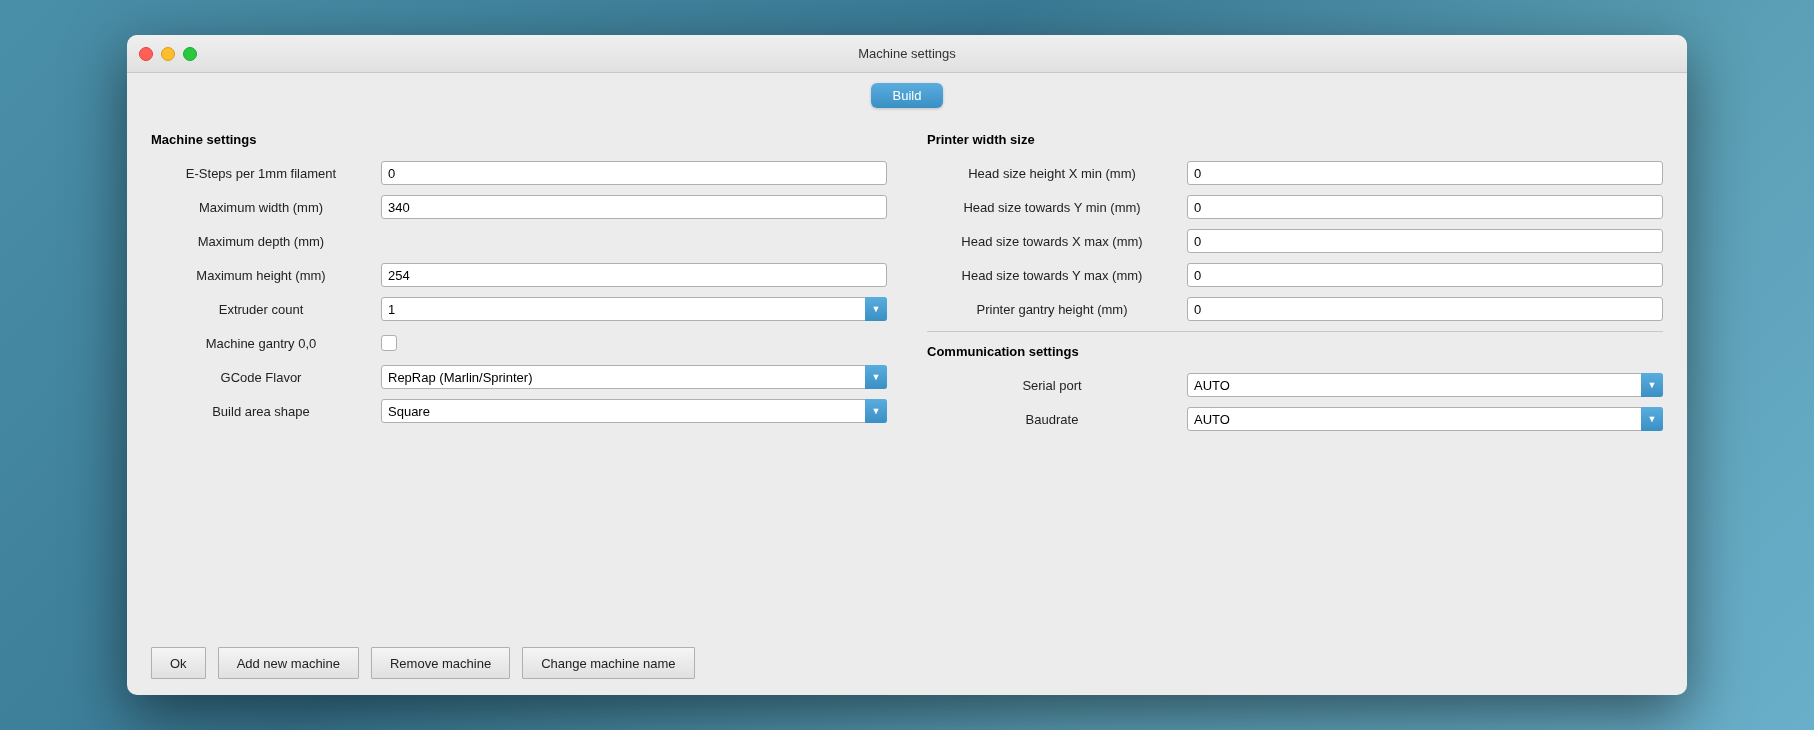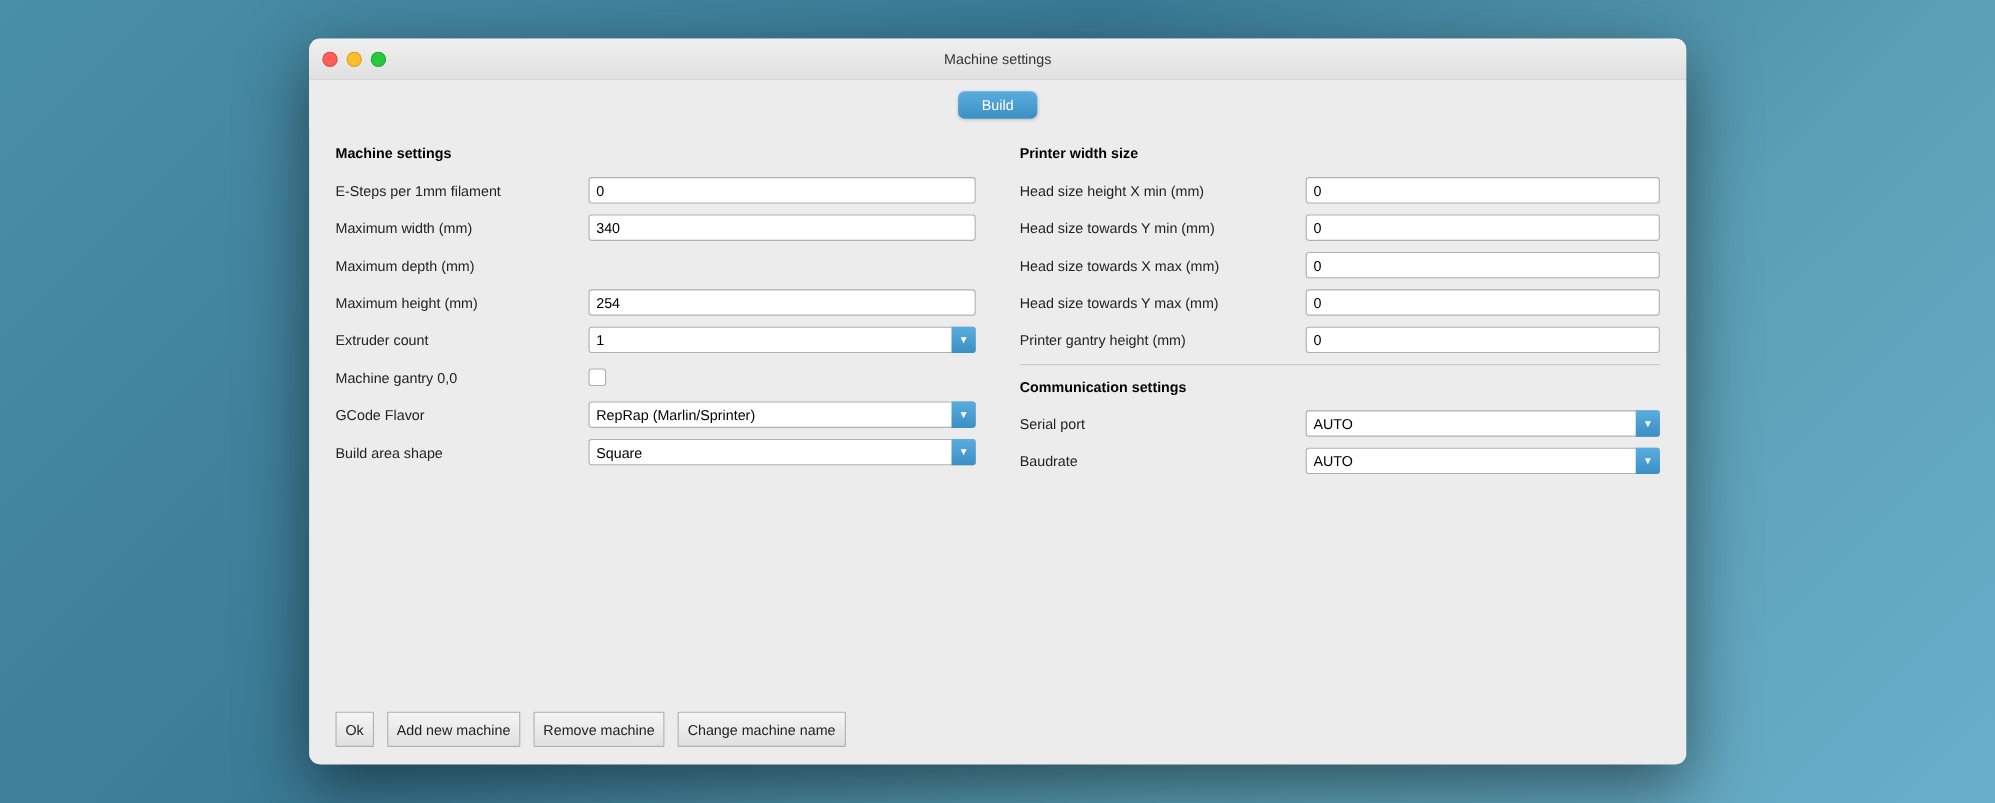--- a/index.html
+++ b/index.html
@@ -9,21 +9,21 @@
       height: 730px;
       background: linear-gradient(135deg, #4a8fa8 0%, #3a7a95 40%, #5a9fb5 70%, #6aafca 100%);
       display: flex;
       align-items: center;
       justify-content: center;
       font-family: -apple-system, BlinkMacSystemFont, "Helvetica Neue", Helvetica, Arial, sans-serif;
       font-size: 13px;
     }
 
     .window {
-      width: 1252px;
+      width: 1560px;
       min-height: 660px;
       background: #ececec;
       border-radius: 10px;
       box-shadow: 0 20px 60px rgba(0,0,0,0.5);
       display: flex;
       flex-direction: column;
       overflow: hidden;
     }
 
     .title-bar {
@@ -106,21 +106,21 @@
       align-items: center;
       margin-bottom: 6px;
       min-height: 28px;
     }
 
     .form-label {
       color: #222;
       font-size: 13px;
       flex: 0 0 auto;
       width: 230px;
-      text-align: left;
+      text-align: center;
       padding-right: 10px;
     }
 
     .right-panel .form-label {
       width: 260px;
     }
 
     .form-input {
       flex: 1;
       height: 24px;
@@ -211,21 +211,21 @@
       display: flex;
       align-items: center;
       justify-content: flex-start;
       padding: 12px 24px 16px 24px;
       gap: 12px;
       flex-shrink: 0;
     }
 
     .footer-btn {
       height: 32px;
-      padding: 0 8px;
+      padding: 0 18px;
       border: 1px solid #b0b0b0;
       border-radius: 1px;
       background: linear-gradient(to bottom, #f5f5f5, #e0e0e0);
       font-size: 13px;
       cursor: pointer;
       color: #222;
       font-weight: 400;
     }
   </style>
 </head>

